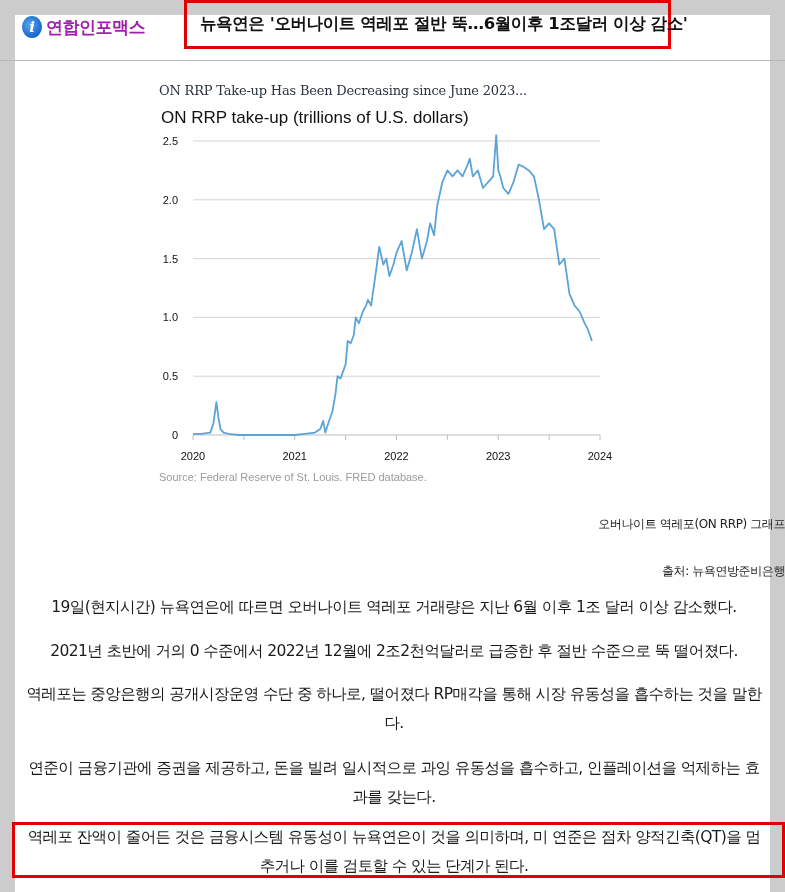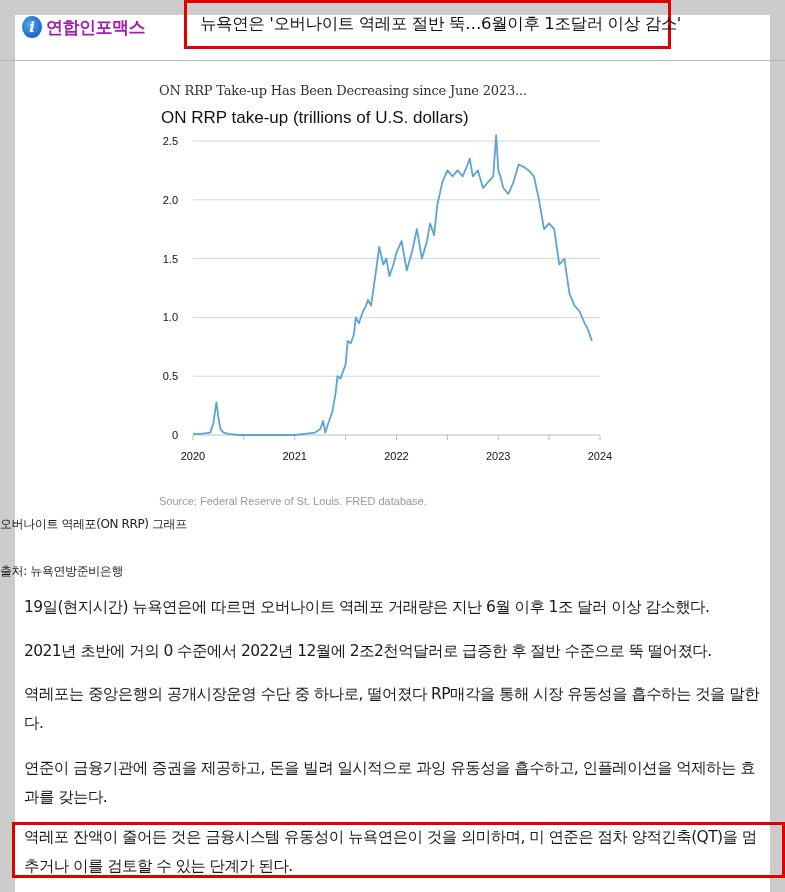--- a/index.html
+++ b/index.html
@@ -34,44 +34,46 @@
     font-family: Liberation Mono, monospace;
   }
   .headline-box {
     position: absolute; left: 184px; top: 0px; width: 487px; height: 49px;
     border: 3px solid #e10000; box-sizing: border-box;
   }
   .headline {
     position: absolute; left: 200px; top: 13px; font-size: 16.5px; color: #111;
     letter-spacing: -0.4px; white-space: nowrap;
     font-family: "DejaVu Sans", sans-serif;
+    font-weight: bold;
   }
   .chart-title {
     position: absolute; left: 159px; top: 83px; font-size: 13px; color: #2b3340;
     font-family: "DejaVu Serif", "Liberation Serif", serif; white-space: nowrap;
     letter-spacing: -0.2px;
   }
   .chart-ylabel {
     position: absolute; left: 161px; top: 108px; font-size: 17px; color: #111;
     font-family: "Liberation Sans", sans-serif; white-space: nowrap;
   }
   .chart-svg { position: absolute; left: 150px; top: 125px; }
   .chart-source {
     position: absolute; left: 159px; top: 471px; font-size: 11px; color: #9a9a9a;
-    font-family: "Liberation Sans", sans-serif; white-space: nowrap; margin-top: 24px;
+    font-family: "Liberation Sans", sans-serif; white-space: nowrap;
   }
   .caption {
-    position: absolute; left: 0; width: 785px; text-align: left;
+    position: absolute; left: 0; width: 785px; text-align: right;
     font-size: 12px; color: #222; font-family: "DejaVu Sans", sans-serif;
     letter-spacing: -0.4px;
   }
   .para {
     position: absolute; left: 24px; width: 740px; font-size: 15.5px; color: #1a1a1a;
     line-height: 29px; letter-spacing: -0.6px;
     font-family: "DejaVu Sans", sans-serif;
+    text-align: center;
   }
   .highlight-box {
     position: absolute; left: 12px; top: 822px; width: 773px; height: 56px;
     border: 3px solid #e10000; box-sizing: border-box;
   }
   .axis-text { font-family: "Liberation Sans", sans-serif; font-size: 11px; fill: #111; }
 </style>
 </head>
 <body>
 

